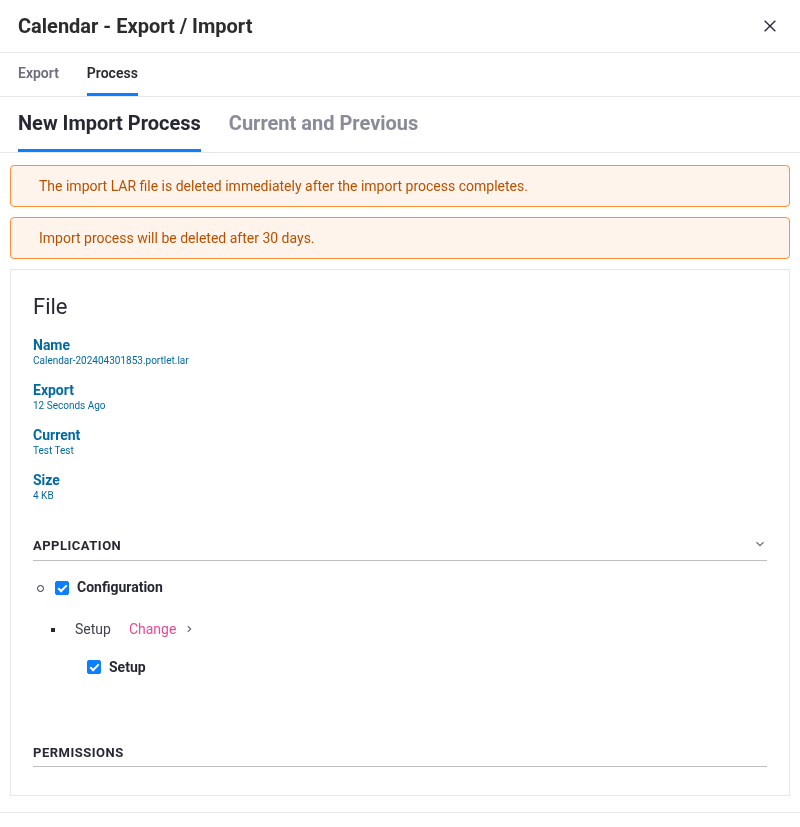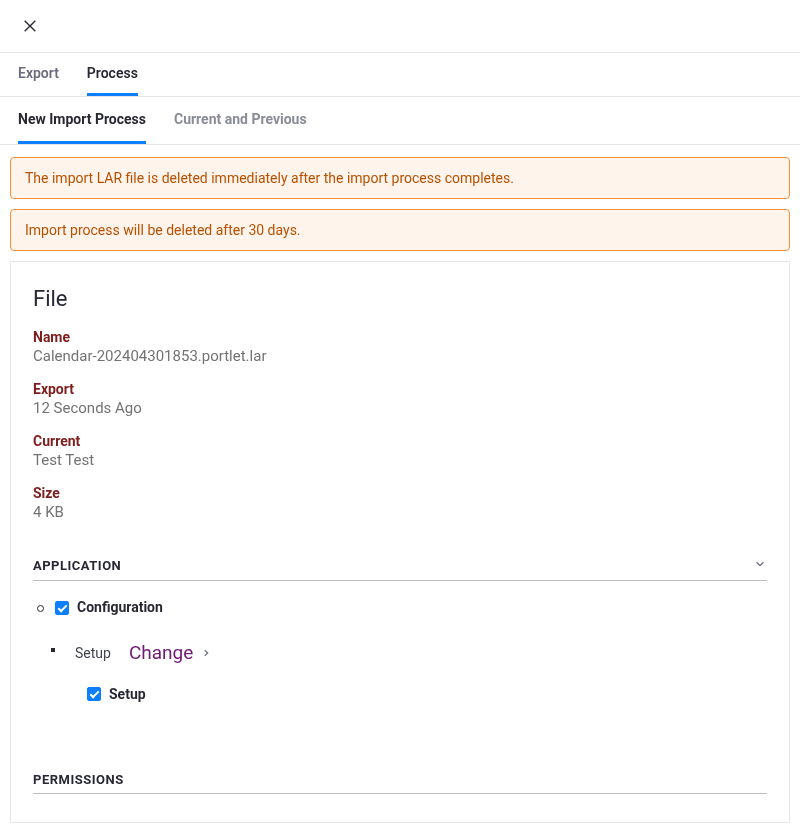--- a/index.html
+++ b/index.html
@@ -50,38 +50,38 @@
     border-bottom-color: #0b7fff;
   }
   .subtab-bar {
     display: flex;
     padding: 0 18px;
     border-bottom: 1px solid #e7e7e7;
   }
   .subtab {
     padding: 14px 0;
     margin-right: 28px;
-    font-size: 14px;
+    font-size: 20px;
     font-weight: 700;
     color: #8a8b99;
     cursor: pointer;
     border-bottom: 3px solid transparent;
   }
   .subtab.active {
     color: #272833;
     border-bottom-color: #0b7fff;
   }
   .content-area {
     padding: 12px 10px 0 10px;
   }
   .alert {
     background: #fff4ec;
     border: 1px solid #ff8f39;
     border-radius: 4px;
-    padding: 12px 14px;
+    padding: 12px 28px;
     margin-bottom: 10px;
     color: #b95000;
     font-size: 14px;
   }
   .panel {
     border: 1px solid #e7e7e7;
     border-radius: 0;
     padding: 24px 22px 28px 22px;
     margin-top: 6px;
     background: #fff;
@@ -89,26 +89,26 @@
   .panel h2 {
     font-size: 22px;
     font-weight: 400;
     color: #272833;
     margin-bottom: 18px;
   }
   .field-block { margin-bottom: 16px; }
   .field-label {
     font-size: 14px;
     font-weight: 700;
-    color: #7f1d1d;
+    color: #0369a1;
     margin-bottom: 2px;
   }
   .field-value {
-    font-size: 15px;
-    color: #737373;
+    font-size: 10px;
+    color: #0369a1;
   }
   .section-header {
     display: flex;
     justify-content: space-between;
     align-items: center;
     border-bottom: 1px solid #bfbfbf;
     padding-bottom: 6px;
     margin-top: 36px;
     cursor: pointer;
   }
@@ -182,22 +182,22 @@
     top: 7px;
     width: 4px;
     height: 4px;
     background: #272833;
   }
   .setup-text {
     font-size: 14px;
     color: #40424f;
   }
   .change-link {
-    color: #701a75;
-    font-size: 19px;
+    color: #ec4899;
+    font-size: 14px;
     cursor: pointer;
     display: inline-flex;
     align-items: center;
     gap: 8px;
   }
   .change-link svg { width: 10px; height: 10px; }
   .setup-check {
     display: flex;
     align-items: center;
     gap: 8px;
@@ -210,20 +210,21 @@
     justify-content: flex-end;
     gap: 10px;
     margin-top: 16px;
     background: #fff;
   }
 </style>
 </head>
 <body>
 
 <div class="modal-header">
+  <div class="modal-title">Calendar - Export / Import</div>
   <div class="close-btn">
     <svg viewBox="0 0 24 24" fill="none" stroke="#272833" stroke-width="2">
         <line x1="4" y1="4" x2="20" y2="20"></line>
         <line x1="20" y1="4" x2="4" y2="20"></line>
       </svg>
   </div>
 </div>
 
 <div class="tab-bar">
   <div class="tab">Export</div>

